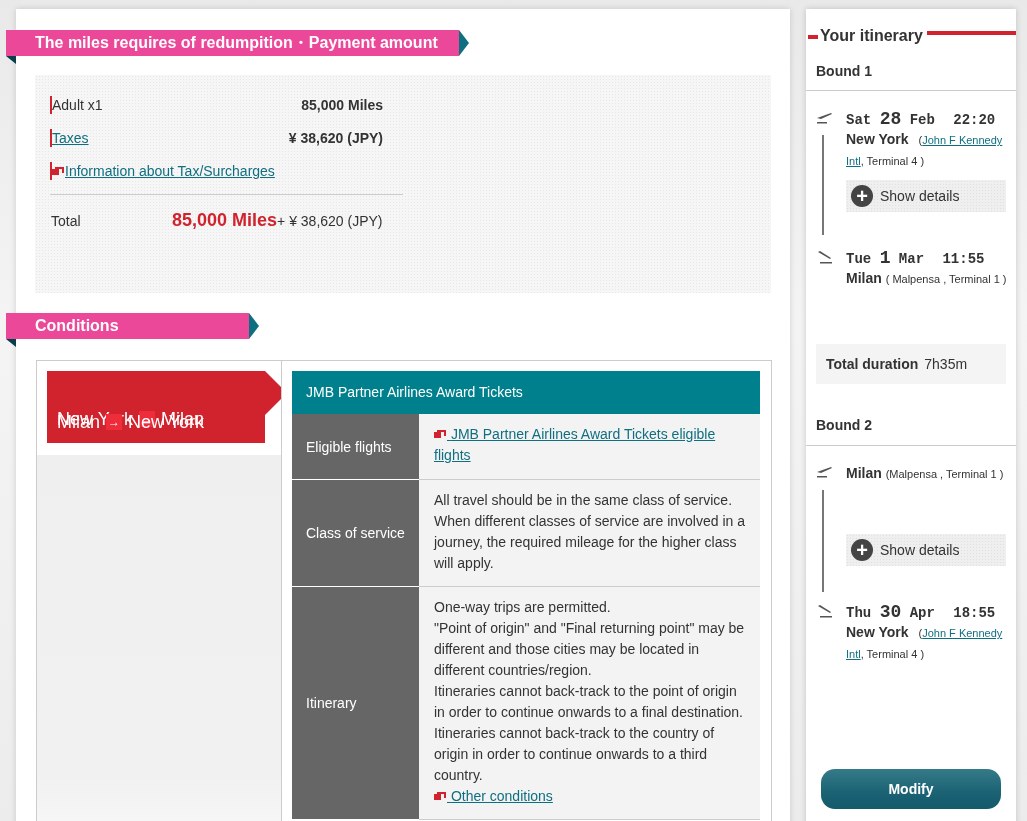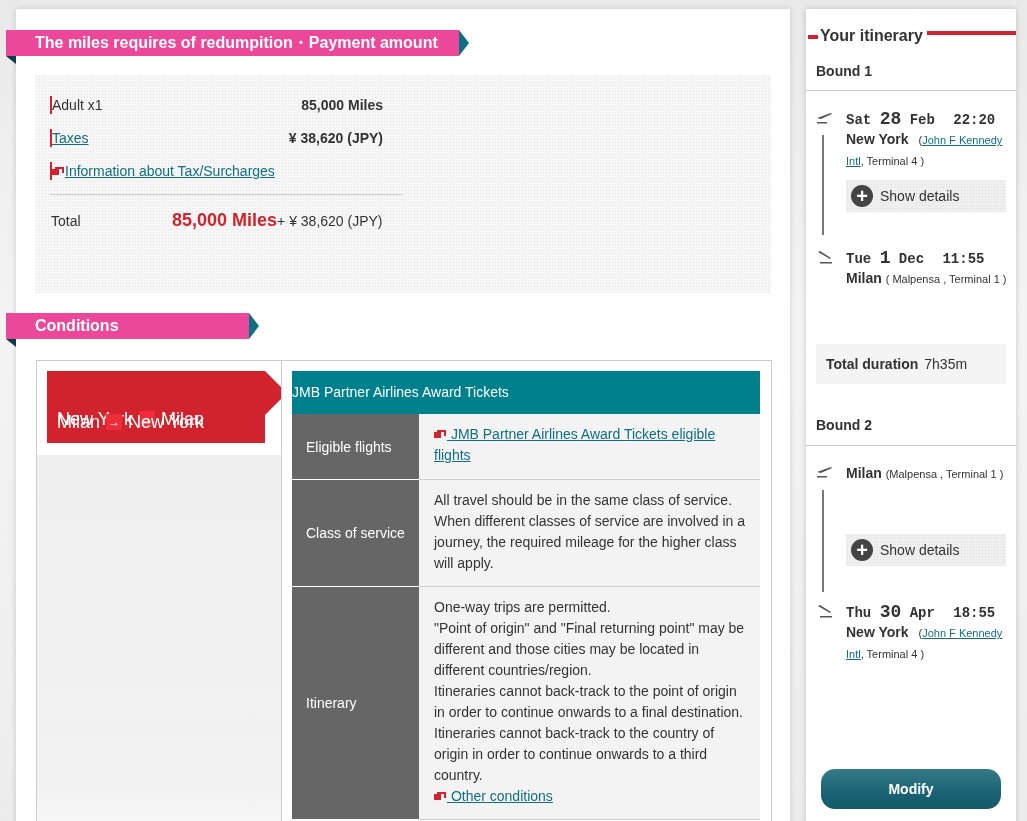--- a/index.html
+++ b/index.html
@@ -85,21 +85,21 @@
   .arrow-box {
     display: inline-block; width: 16px; height: 16px; background: #ee2c3a; color: #fff;
     font-size: 12px; line-height: 16px; text-align: center; margin: 0 6px; vertical-align: 2px; font-weight: bold;
   }
   .cond-right {
     position: absolute; left: 265px; top: 351px; width: 491px; height: 480px;
     border: 1px solid #ccc; border-bottom: none; background: #fff;
   }
   .cond-header {
     position: absolute; left: 276px; top: 362px; width: 468px; height: 43px;
-    background: #00808c; color: #fff; font-size: 14px; line-height: 43px; 
+    background: #00808c; color: #fff; font-size: 14px; line-height: 43px; padding-left: 14px;
   }
   .cond-table { position: absolute; left: 276px; top: 405px; width: 468px; }
   .cond-row { display: flex; border-bottom: 1px solid #ccc; }
   .cond-key {
     width: 127px; background: #666; color: #fff; font-size: 14px;
     display: flex; align-items: center; padding-left: 14px; border-bottom: 1px solid #fff; margin-bottom: -1px;
   }
   .cond-val {
     flex: 1; background: #f3f3f3; font-size: 14px; line-height: 21px; color: #333;
     padding: 10px 10px 10px 15px;
@@ -258,21 +258,21 @@
   <div class="plane-icon" style="top:241px">
     <svg width="18" height="14" viewBox="0 0 18 14">
         <path d="M2 2 L4 1 L15 8 L14 9 Z" fill="#555"></path>
         <rect x="4" y="12" width="12" height="1.5" fill="#555"></rect>
       </svg>
   </div>
   <div class="seg" style="top:239px">
     <div class="date">
       <span>Tue</span>
       <span class="day">1</span>
-      <span>Dec</span>
+      <span>Mar</span>
       <span class="time">11:55</span>
     </div>
     <div class="line2">
       <span class="city">Milan</span>
       <span class="airport">( Malpensa ,  Terminal 1 )</span>
     </div>
   </div>
 
   <div class="duration" style="top:335px">
     <b>Total duration</b><span>7h35m</span>

